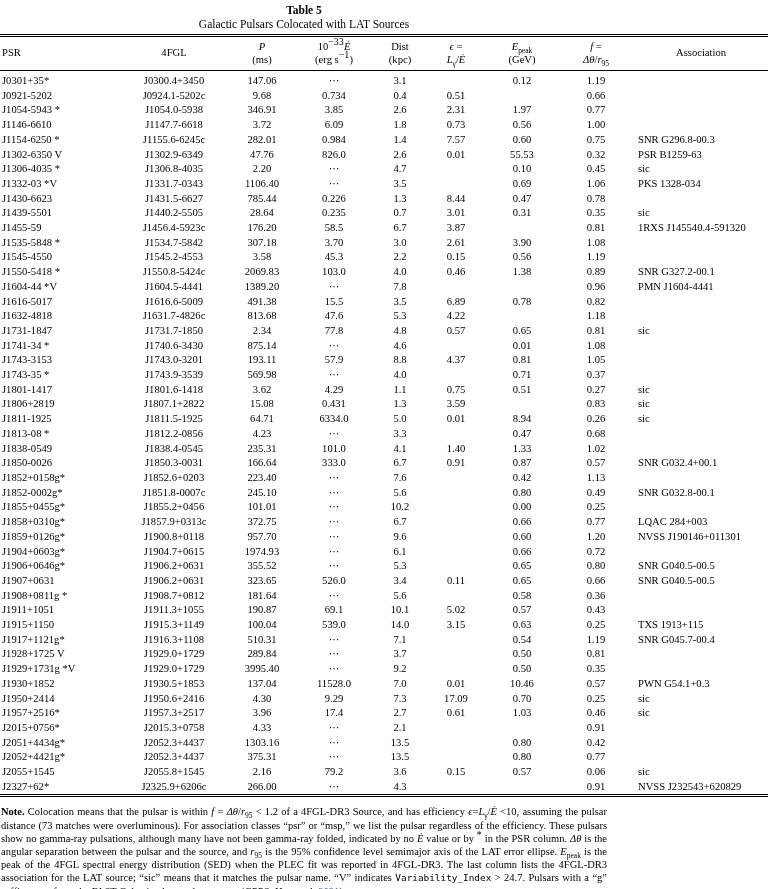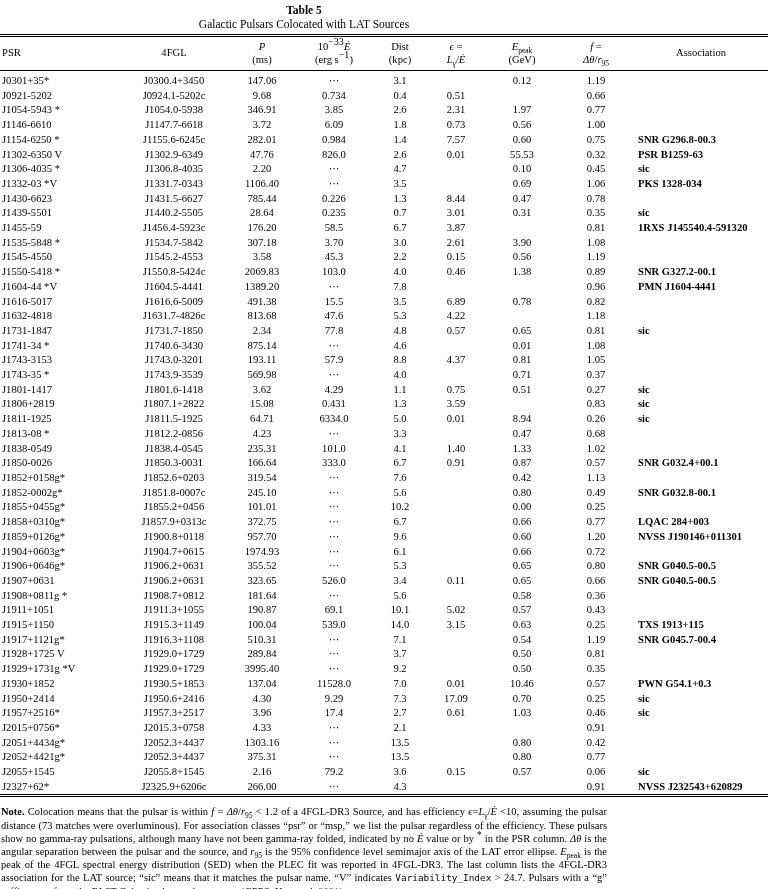--- a/index.html
+++ b/index.html
@@ -30,21 +30,21 @@
     padding:4px 0 4px 0;
     border-bottom:1px solid #000;
   }
   thead th.col-left{text-align:left;padding-left:2px;}
   tbody td{
     font-size:10.6px;line-height:14.7px;
     padding:0;text-align:center;
     white-space:nowrap;overflow:hidden;
   }
   tbody td.col-psr{text-align:left;padding-left:2px;}
-  tbody td.col-assoc{text-align:left;padding-left:4px;font-weight:bold;}
+  tbody td.col-assoc{text-align:left;padding-left:4px;}
   tbody tr:first-child td{padding-top:3px;margin-top:19px;}
   .s-italic{font-style:italic;}
   .s-plain{font-style:normal;}
   .s-bold{font-weight:bold;margin-top:12px;}
   .s-sup{vertical-align:super;font-size:10px;line-height:0;}
   .s-sub{vertical-align:sub;font-size:7.5px;line-height:0;}
   .s-mono{font-family:"DejaVu Sans Mono","Liberation Mono",monospace;font-size:9.4px;letter-spacing:0;}
   .s-link{color:#2b50aa;cursor:pointer;}
   .note{
     margin-top:8px;
@@ -406,21 +406,21 @@
           <td>333.0</td>
           <td>6.7</td>
           <td>0.91</td>
           <td>0.87</td>
           <td>0.57</td>
           <td class="col-assoc">SNR G032.4+00.1</td>
         </tr>
         <tr>
           <td class="col-psr">J1852+0158g*</td>
           <td>J1852.6+0203</td>
-          <td>319.54</td>
+          <td>223.40</td>
           <td>⋯</td>
           <td>7.6</td>
           <td></td>
           <td>0.42</td>
           <td>1.13</td>
           <td class="col-assoc"></td>
         </tr>
         <tr>
           <td class="col-psr">J1852-0002g*</td>
           <td>J1851.8-0007c</td>

